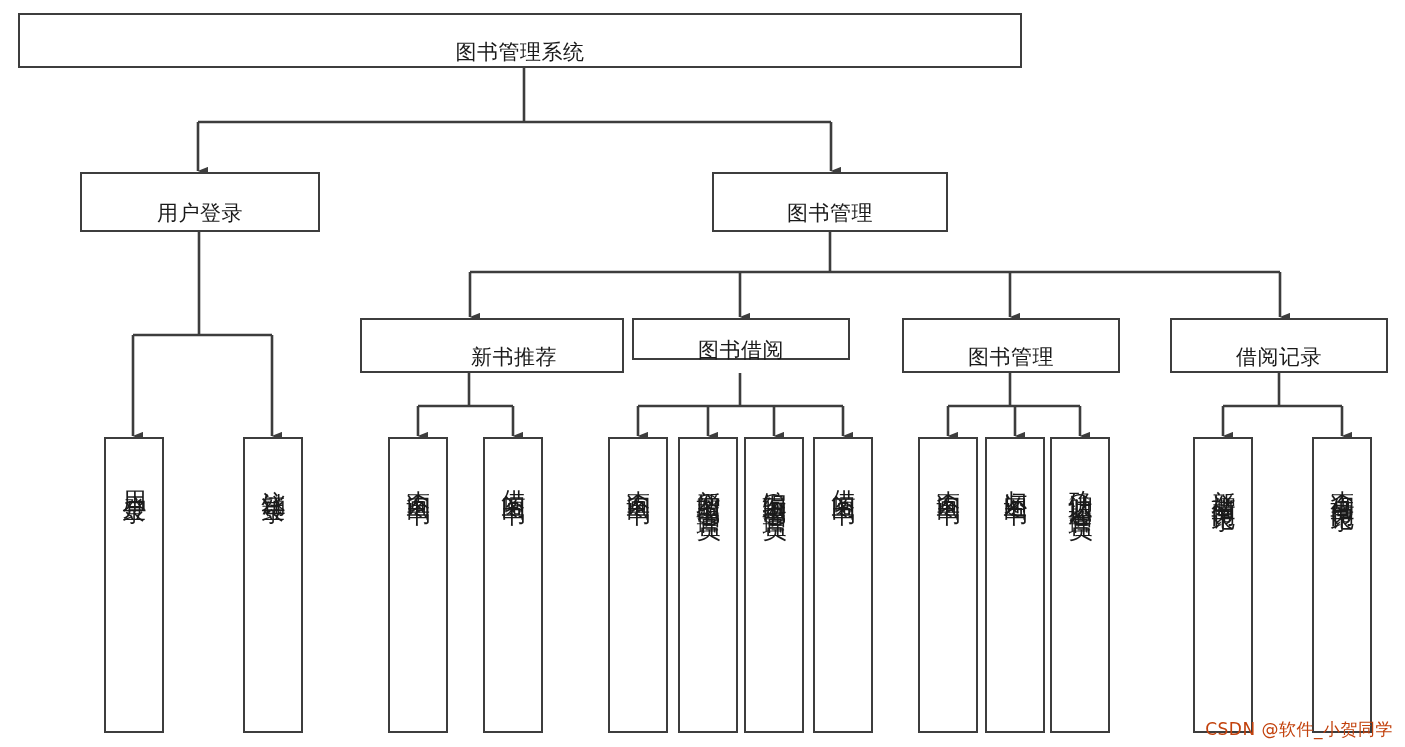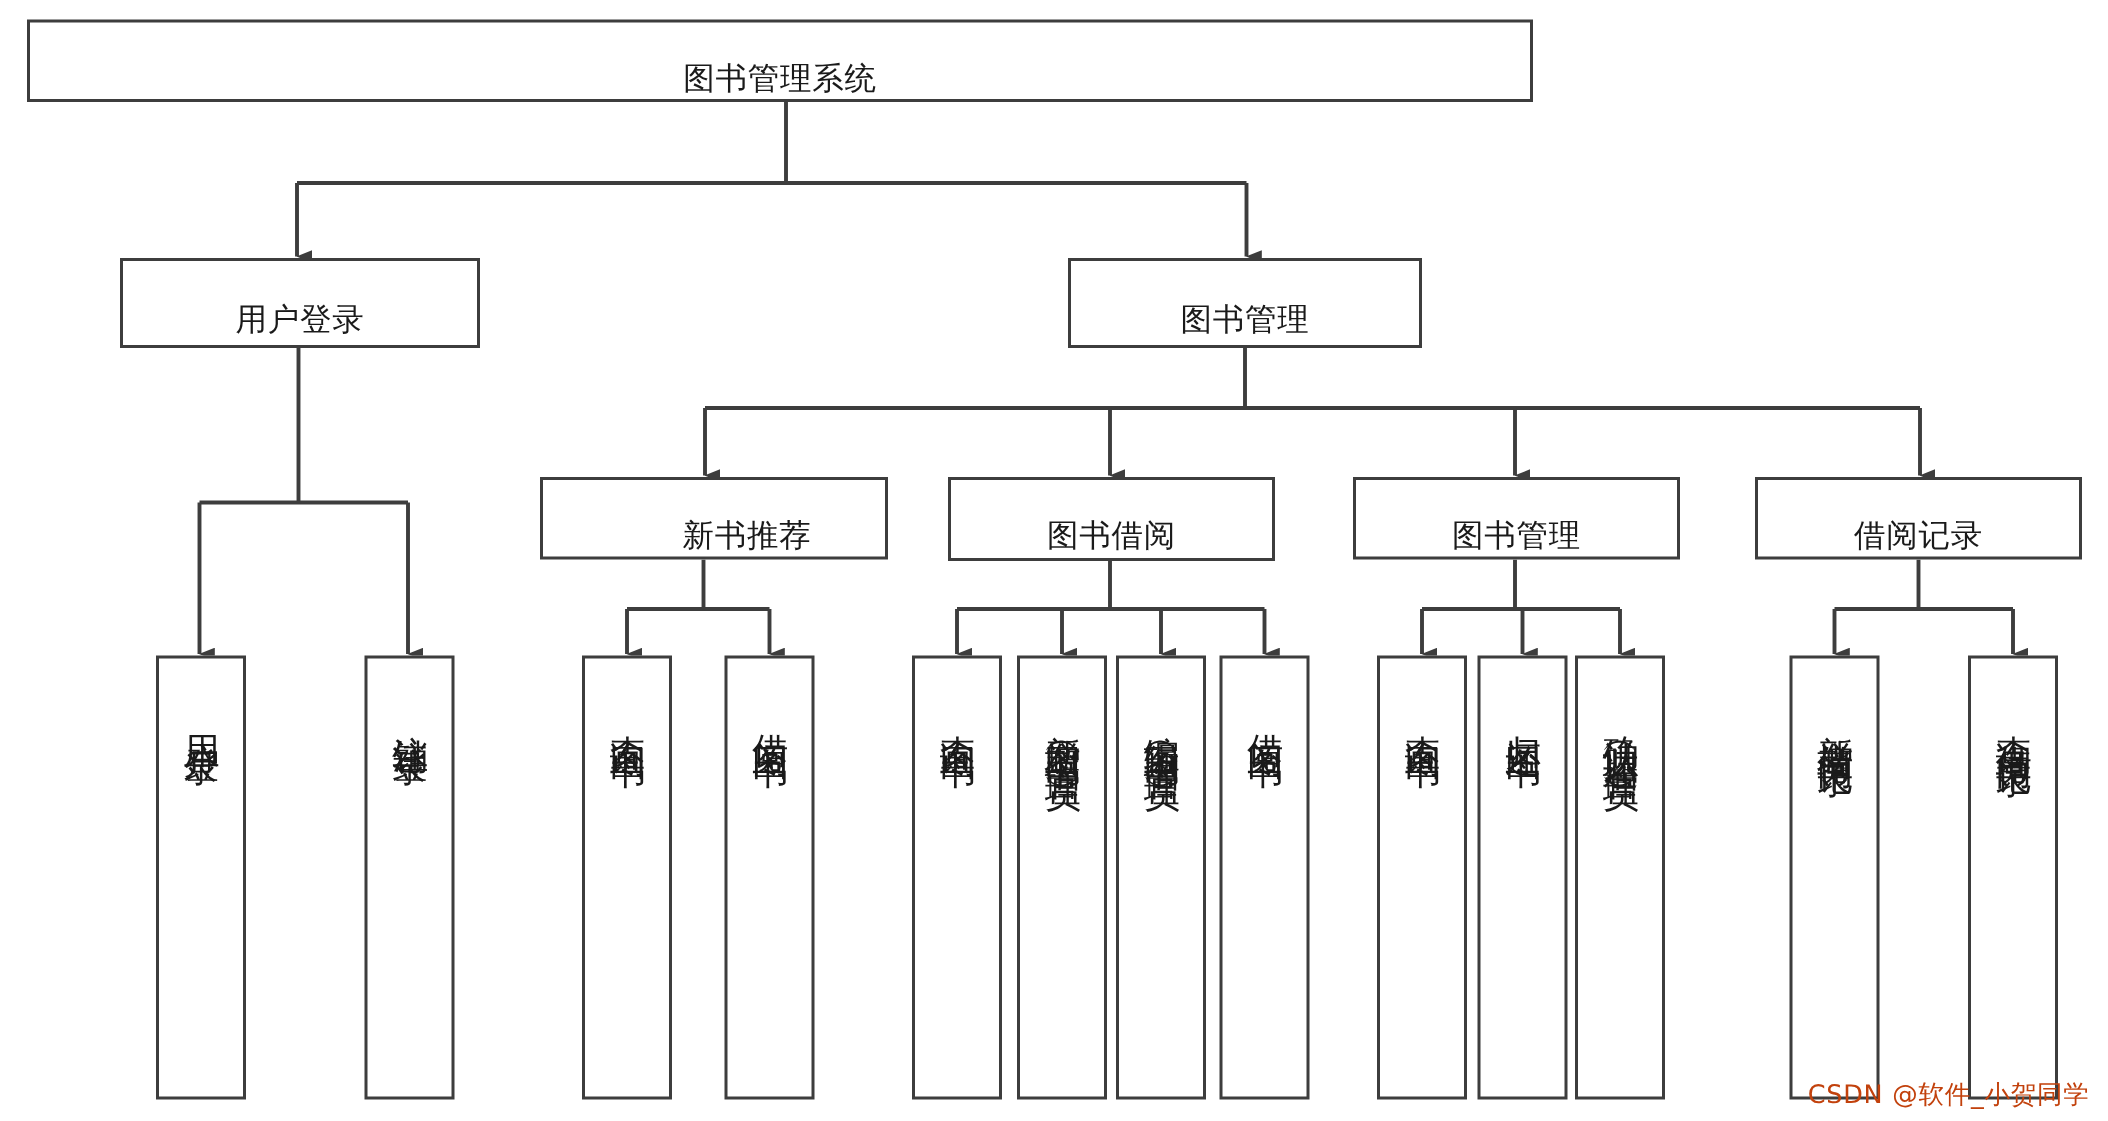--- a/index.html
+++ b/index.html
@@ -132,24 +132,24 @@
     <span class="node-label">图书管理系统</span>
   </div>
 
   <div class="node-box h-box" style="left:80px; top:172px; width:240px; height:60px;">
     <span class="node-label">用户登录</span>
   </div>
   <div class="node-box h-box" style="left:712px; top:172px; width:236px; height:60px;">
     <span class="node-label">图书管理</span>
   </div>
 
-  <div class="node-box h-box" style="left:360px; top:318px; width:232px; height:55px;padding-left:44px;">
+  <div class="node-box h-box" style="left:360px; top:318px; width:264px; height:55px;padding-left:44px;">
     <span class="node-label">新书推荐</span>
   </div>
-  <div class="node-box h-box" style="left:632px; top:318px; width:218px; height:56px;">
+  <div class="node-box h-box" style="left:632px; top:318px; width:218px; height:42px;">
     <span class="node-label">图书借阅</span>
   </div>
   <div class="node-box h-box" style="left:902px; top:318px; width:218px; height:55px;">
     <span class="node-label">图书管理</span>
   </div>
   <div class="node-box h-box" style="left:1170px; top:318px; width:218px; height:55px;">
     <span class="node-label">借阅记录</span>
   </div>
 
   <div class="node-box v-box" style="left:104px; top:437px; width:60px; height:296px;">

